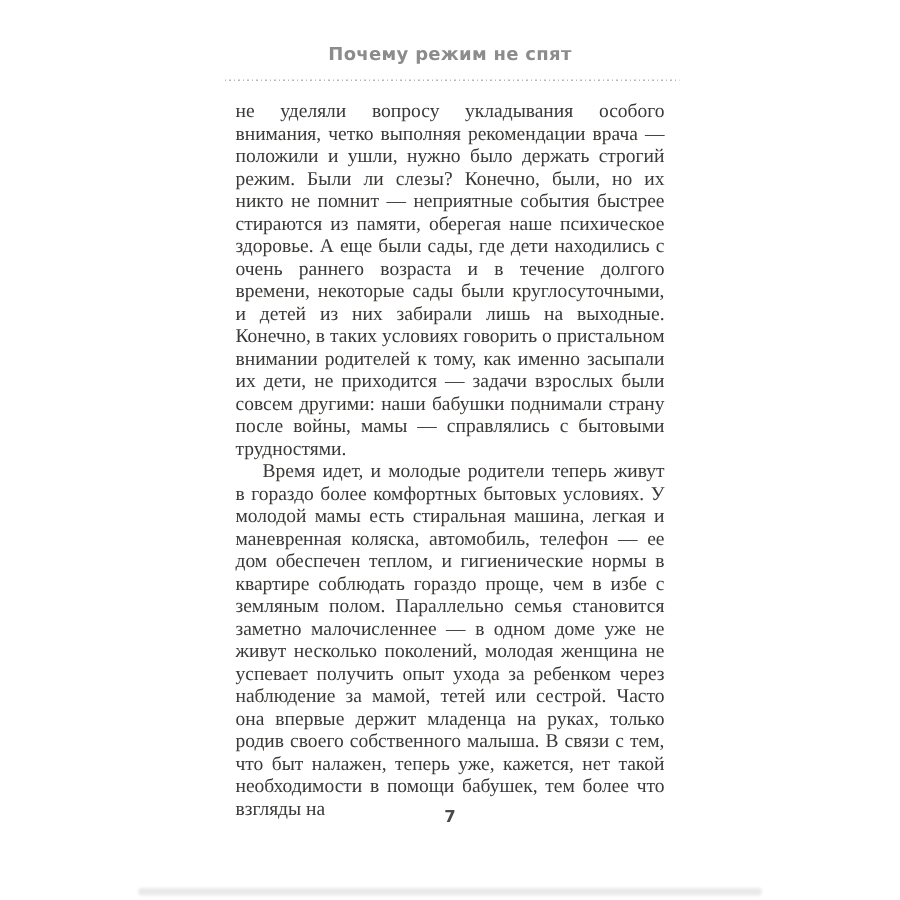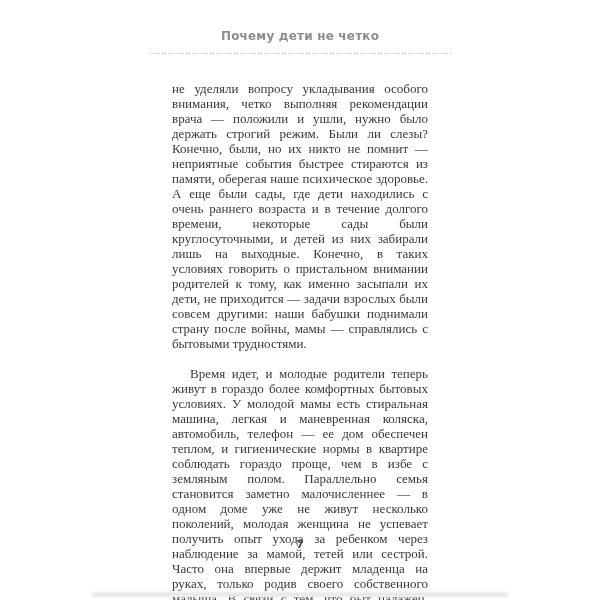--- a/index.html
+++ b/index.html
@@ -38,21 +38,21 @@
   .body-text {
     position: absolute;
     top: 66px;
     left: 157px;
     width: 286px;
     font-size: 13px;
     line-height: 15px;
     color: var(--ink, #3b3937);
     text-align: justify;
   }
-  .body-text p { margin: 15px; padding: 0; }
+  .body-text p { margin: 0; padding: 0; }
   .body-text p.indent { text-indent: 18px; }
   .page-number {
     position: absolute;
     top: 538px;
     left: 0;
     width: 600px;
     text-align: center;
     font-family: "DejaVu Sans", sans-serif;
     font-size: 11px;
     font-weight: 600;
@@ -67,21 +67,21 @@
     background: var(--shadow, #e9e9e9);
     border-radius: 3px;
     filter: blur(1px);
   }
 </style>
 </head>
 <body>
 
 <div class="canvas" style="--bg: #ffffff; --ink: #3b3937; --head: #8c8c8c; --rule: #b8b8b8; --pagenum: #4a4a4a; --shadow: #e9e9e9;">
 
-  <div class="running-head">Почему дети не четко</div>
+  <div class="running-head">Почему режим не спят</div>
 
   <div class="header-rule"></div>
 
   <div class="body-text">
     <p>не уделяли вопросу укладывания особого внимания, четко выполняя рекомендации врача — положили и ушли, нужно было держать строгий режим. Были ли слезы? Конечно, были, но их никто не помнит — неприятные события быстрее стираются из памяти, оберегая наше психическое здоровье. А еще были сады, где дети находились с очень раннего возраста и в течение долгого времени, некоторые сады были круглосуточными, и детей из них забирали лишь на выходные. Конечно, в таких условиях говорить о пристальном внимании родителей к тому, как именно засыпали их дети, не приходится — задачи взрослых были совсем другими: наши бабушки поднимали страну после войны, мамы — справлялись с бытовыми трудностями.</p>
     <p class="indent">Время идет, и молодые родители теперь живут в гораздо более комфортных бытовых условиях. У молодой мамы есть стиральная машина, легкая и маневренная коляска, автомобиль, телефон — ее дом обеспечен теплом, и гигиенические нормы в квартире соблюдать гораздо проще, чем в избе с земляным полом. Параллельно семья становится заметно малочисленнее — в одном доме уже не живут несколько поколений, молодая женщина не успевает получить опыт ухода за ребенком через наблюдение за мамой, тетей или сестрой. Часто она впервые держит младенца на руках, только родив своего собственного малыша. В связи с тем, что быт налажен, теперь уже, кажется, нет такой необходимости в помощи бабушек, тем более что взгляды на</p>
   </div>
 
   <div class="page-number">7</div>
 

